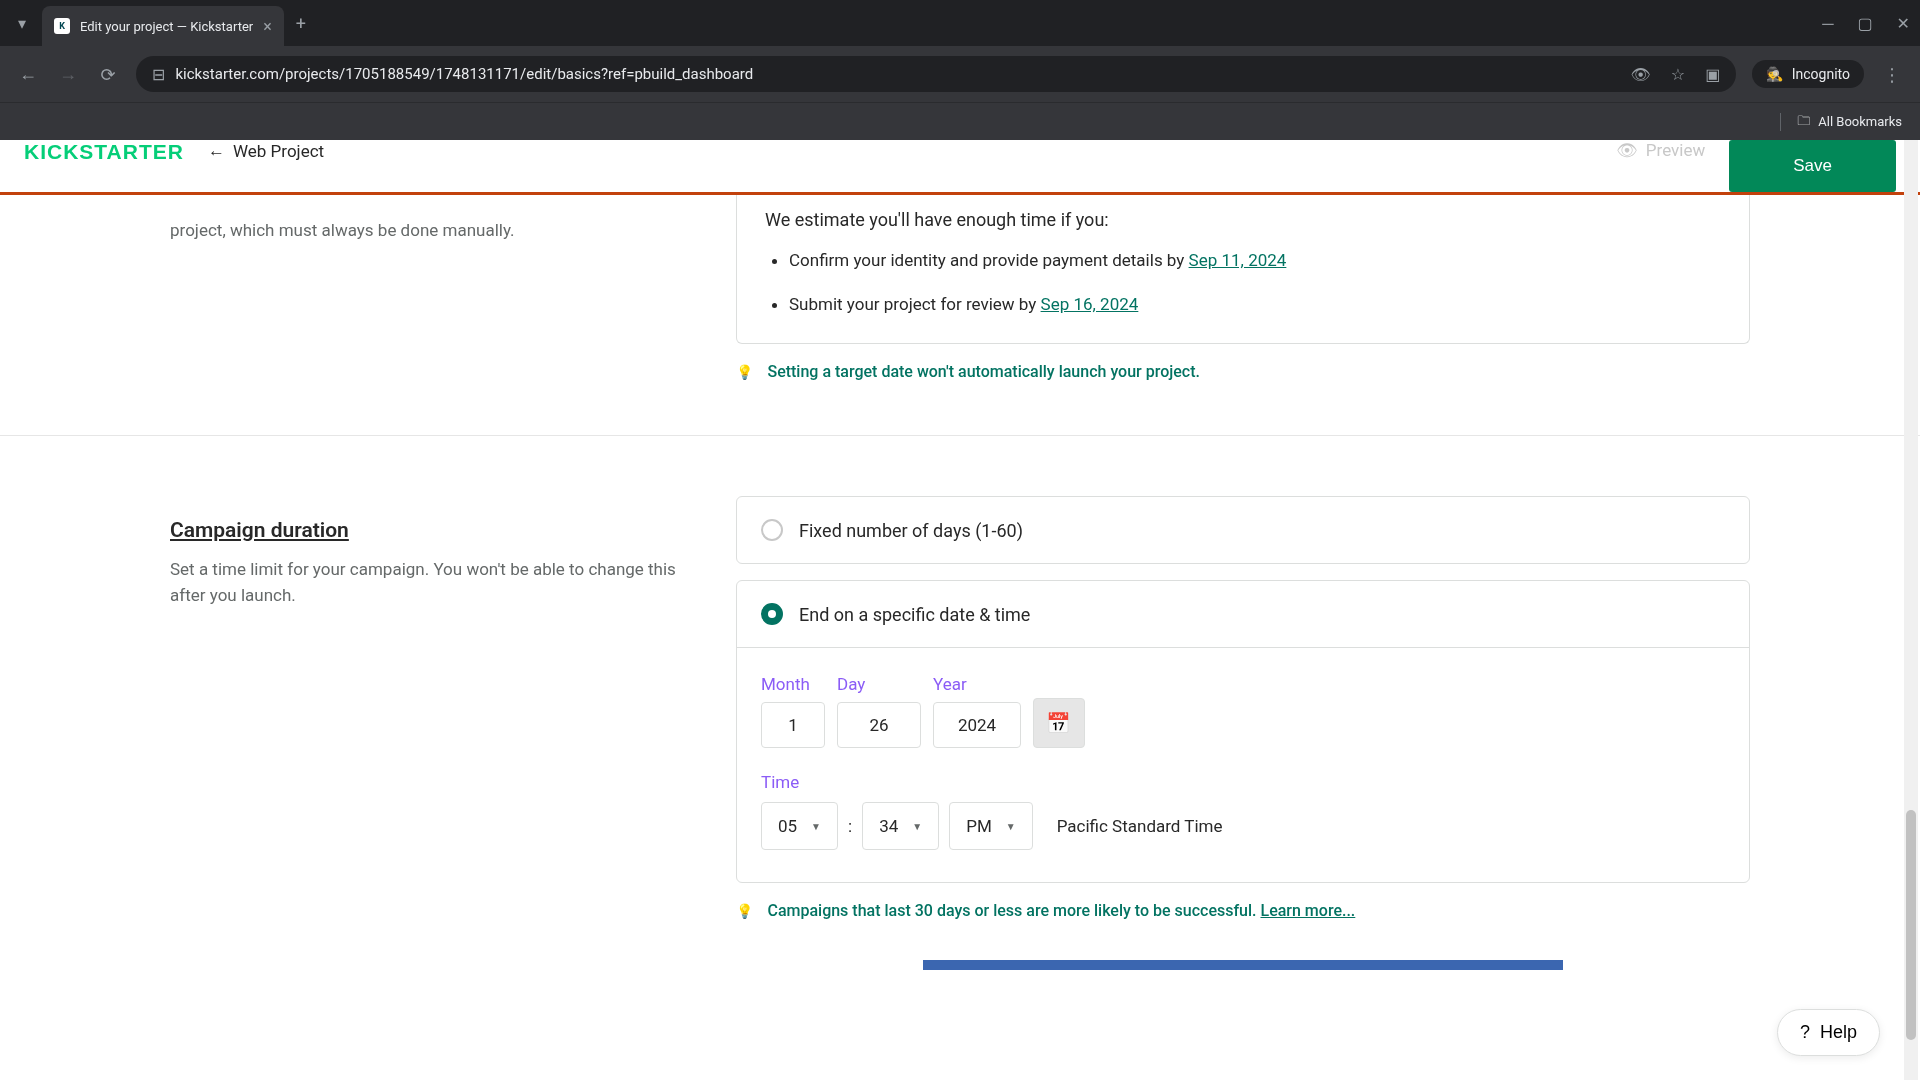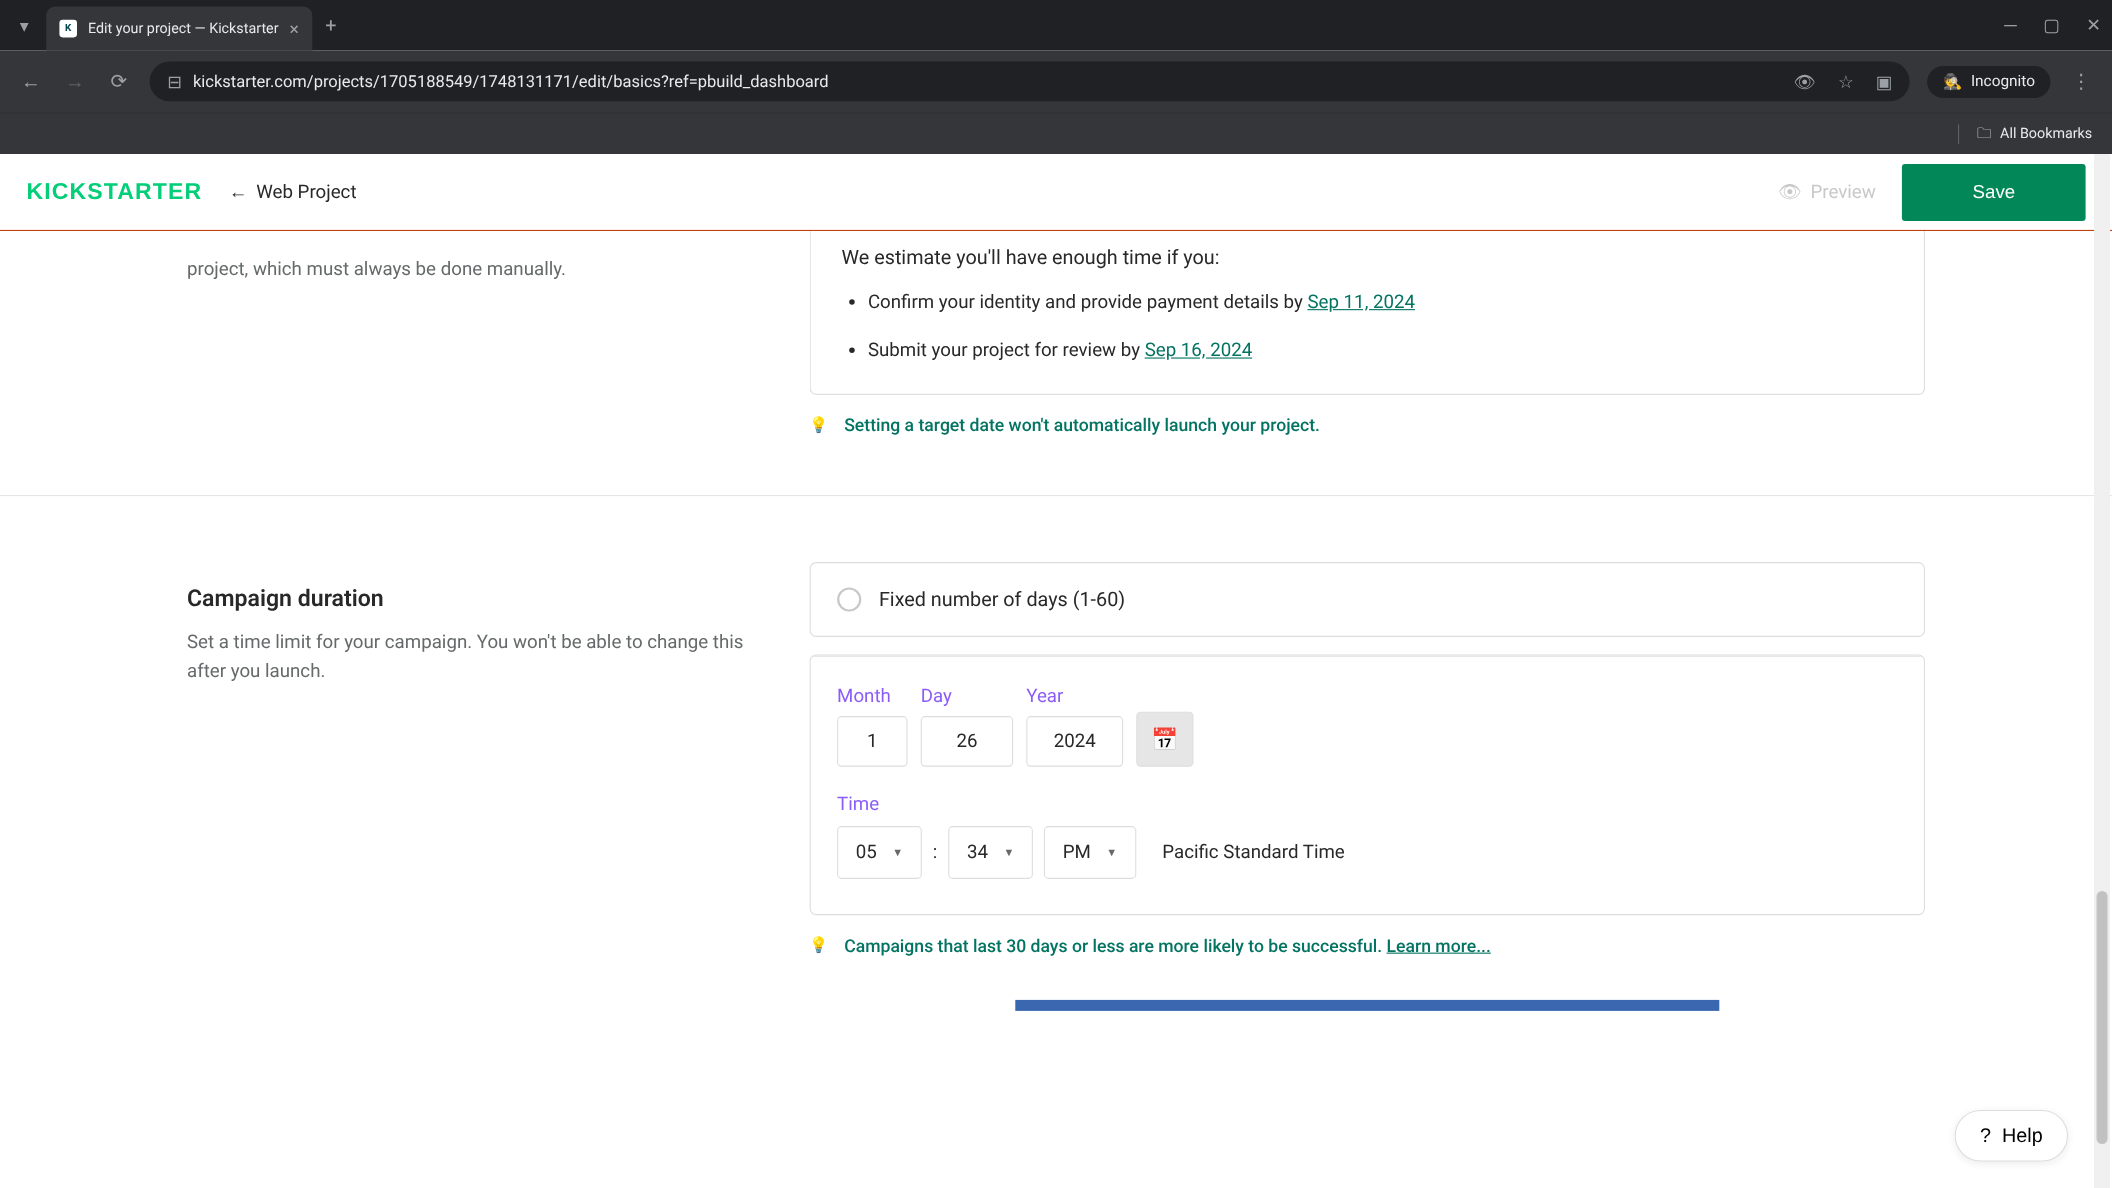--- a/index.html
+++ b/index.html
@@ -21,21 +21,21 @@
     .address-bar { flex: 1; background: #202124; border-radius: 20px; height: 36px; display: flex; align-items: center; padding: 0 16px; gap: 10px; color: #9aa0a6; }
     .address-url { color: #e8eaed; font-size: 15px; }
     .address-icons { margin-left: auto; display: flex; gap: 20px; font-size: 16px; }
     .incognito-badge { background: #202124; border-radius: 20px; padding: 6px 14px; display: flex; align-items: center; gap: 8px; color: #e8eaed; font-size: 14px; }
 
     .bookmarks-row { background: #35363a; height: 38px; display: flex; align-items: center; justify-content: flex-end; padding: 0 18px; border-top: 1px solid #2a2b2e; }
     .all-bookmarks { color: #e8eaed; font-size: 13px; display: flex; align-items: center; gap: 8px; }
     .divider-v { width: 1px; height: 18px; background: #5f6368; margin-right: 16px; }
 
     
-    .app-header { height: 70px; border-bottom: 1px solid #c2410c; display: flex; align-items: center; padding: 0 24px; background: #fff; }
+    .app-header { height: 55px; border-bottom: 3px solid #c2410c; display: flex; align-items: flex-start; padding: 0 24px; background: #fff; }
     .ks-logo { color: #05ce78; font-weight: 800; letter-spacing: 1px; font-size: 21px; margin-right: 24px; font-family: Arial Black, Arial, sans-serif; }
     .back-project { color: #282828; font-size: 17px; display: flex; align-items: center; gap: 8px; }
     .preview-link { margin-left: auto; color: #c8c8c8; font-size: 17px; display: flex; align-items: center; gap: 8px; margin-right: 24px; }
     .save-btn { background: #028858; color: #fff; border: none; padding: 16px 64px; font-size: 17px; border-radius: 3px; font-weight: 500; }
 
     
     .content { padding: 0 170px 40px 170px; position: relative; height: calc(1080px - 46px - 56px - 38px - 76px); overflow: hidden; }
     .top-row { display: flex; gap: 56px; }
     .left-col { width: 510px; flex-shrink: 0; margin-top: 22px; }
     .right-col { flex: 1; }
@@ -46,21 +46,21 @@
     .estimate-title { font-size: 18px; color: #282828; margin-bottom: 18px; }
     .estimate-list { list-style: disc; padding-left: 24px; }
     .estimate-list li { color: #282828; font-size: 17px; margin-bottom: 18px; line-height: 1.5; }
     .link-green { color: #037362; text-decoration: underline; }
 
     .tip { display: flex; align-items: center; gap: 14px; color: #037362; font-size: 16px; font-weight: 500; margin-top: 18px; }
     .tip-icon { font-size: 14px; }
 
     .section-divider { height: 1px; background: #e6e6e6; margin: 54px -170px 60px; }
 
-    .section-title { font-size: 21px; font-weight: 600; color: #282828; margin-bottom: 14px; }
+    .section-title { font-size: 21px; font-weight: 600; color: #282828; margin-bottom: 14px; text-decoration: underline; }
 
     .radio-card { border: 1px solid #dcdedd; border-radius: 6px; margin-bottom: 16px; overflow: hidden; }
     .radio-header { padding: 22px 24px; display: flex; align-items: center; gap: 16px; }
     .radio-circle { width: 22px; height: 22px; border: 2px solid #c8c8c8; border-radius: 50%; flex-shrink: 0; display: flex; align-items: center; justify-content: center; }
     .radio-circle.selected { border-color: #037362; background: #037362; }
     .radio-circle.selected::after { content: ''; width: 8px; height: 8px; background: #fff; border-radius: 50%; }
     .radio-label { font-size: 18px; color: #282828; }
 
     .radio-body { border-top: 1px solid #dcdedd; padding: 26px 24px 32px; }
     .date-row { display: flex; gap: 12px; align-items: flex-end; }
@@ -180,20 +180,24 @@
     <div class="right-col">
 
       <div class="radio-card">
         <div class="radio-header">
           <div class="radio-circle"></div>
           <div class="radio-label">Fixed number of days (1-60)</div>
         </div>
       </div>
 
       <div class="radio-card">
+        <div class="radio-header">
+          <div class="radio-circle selected"></div>
+          <div class="radio-label">End on a specific date &amp; time</div>
+        </div>
         <div class="radio-body">
           <div class="date-row">
             <div class="date-field">
               <span class="field-label">Month</span>
               <input class="text-input month" value="1" style="">
             </div>
             <div class="date-field">
               <span class="field-label">Day</span>
               <input class="text-input day" value="26" style="">
             </div>

